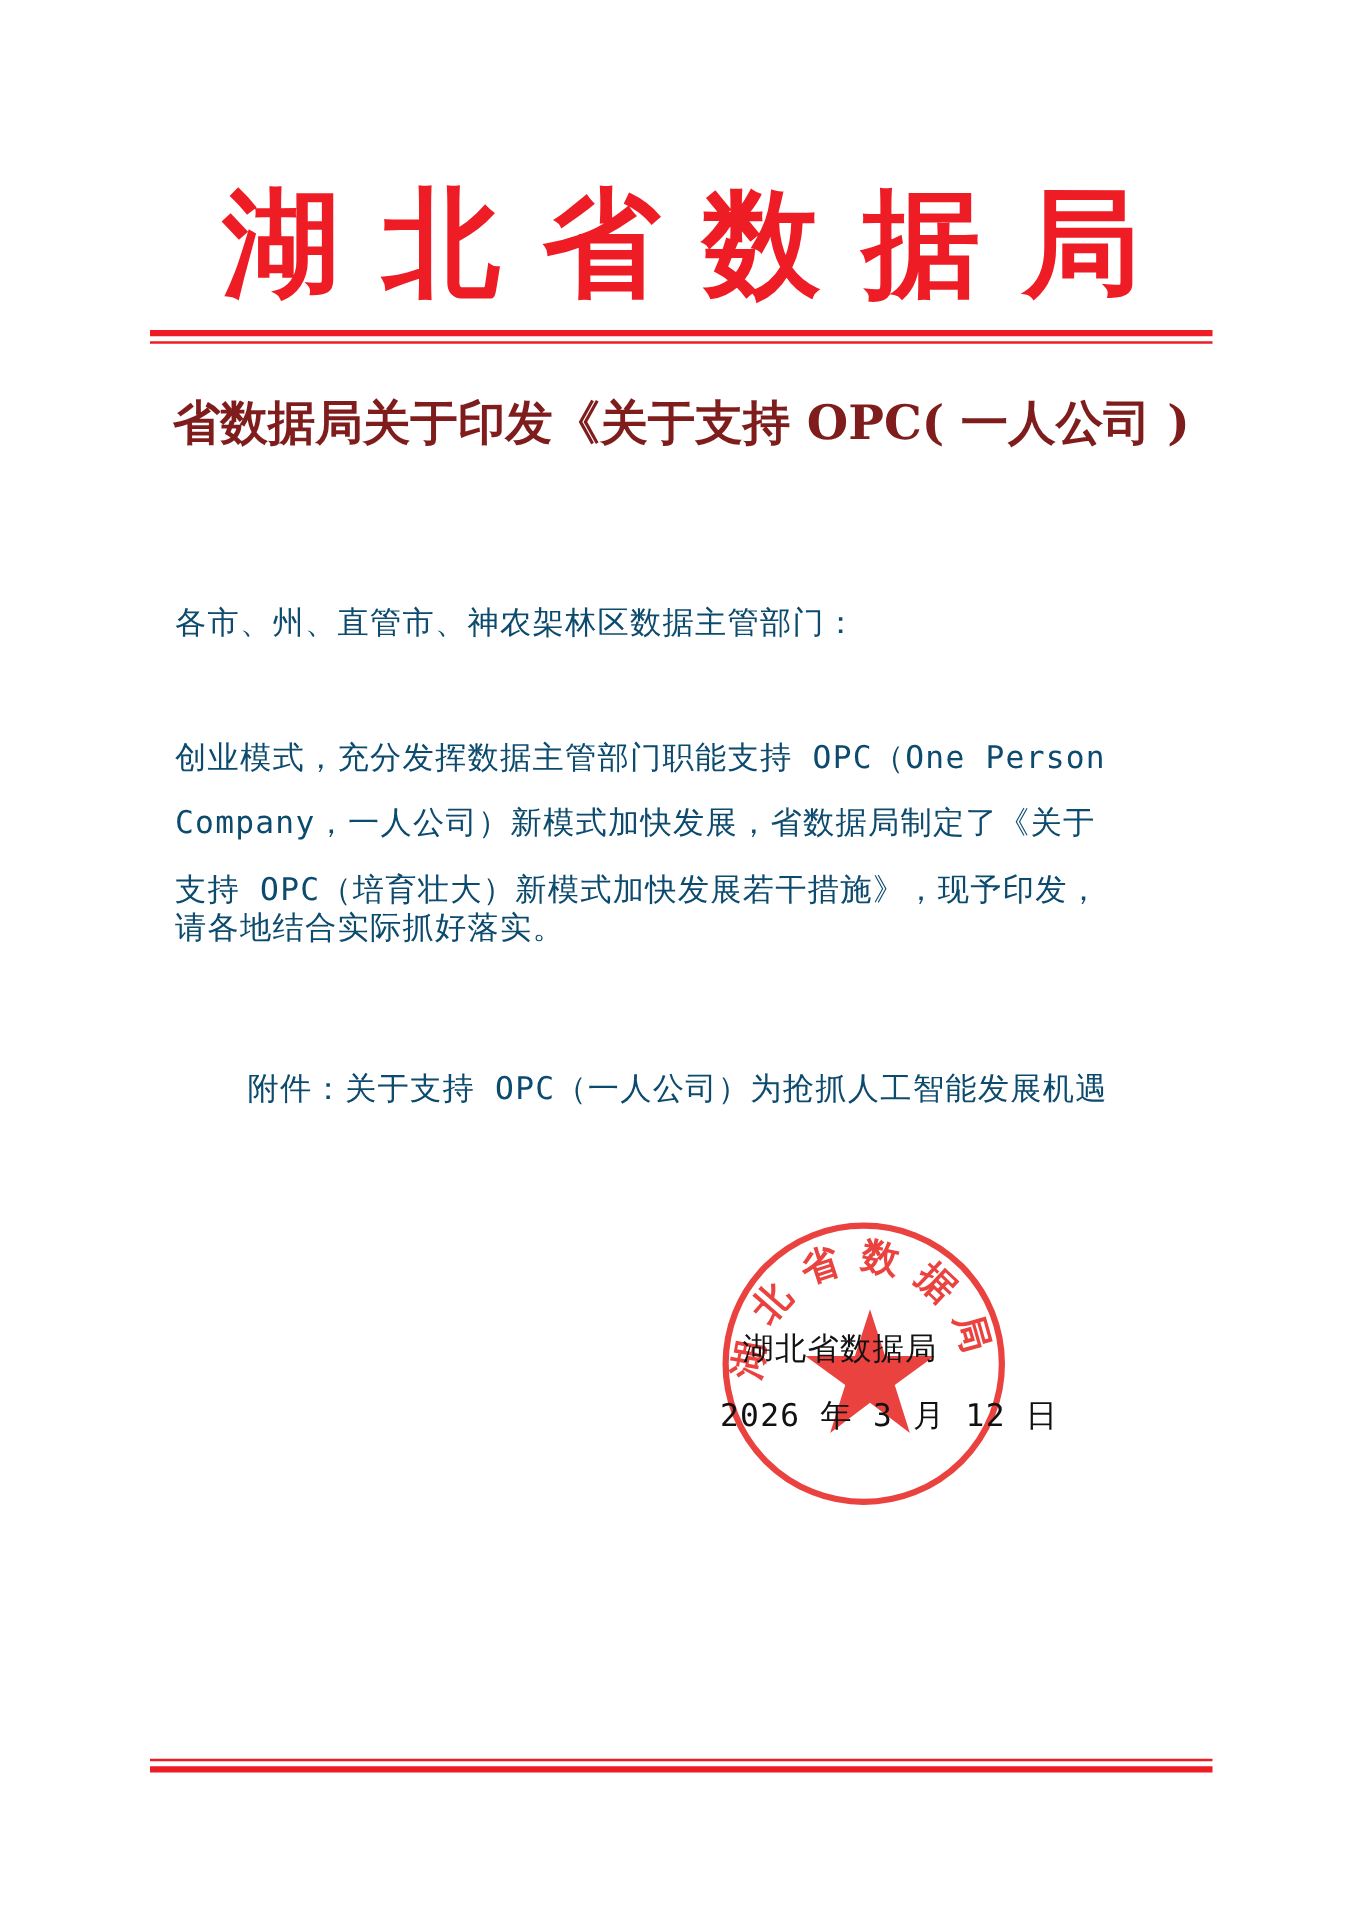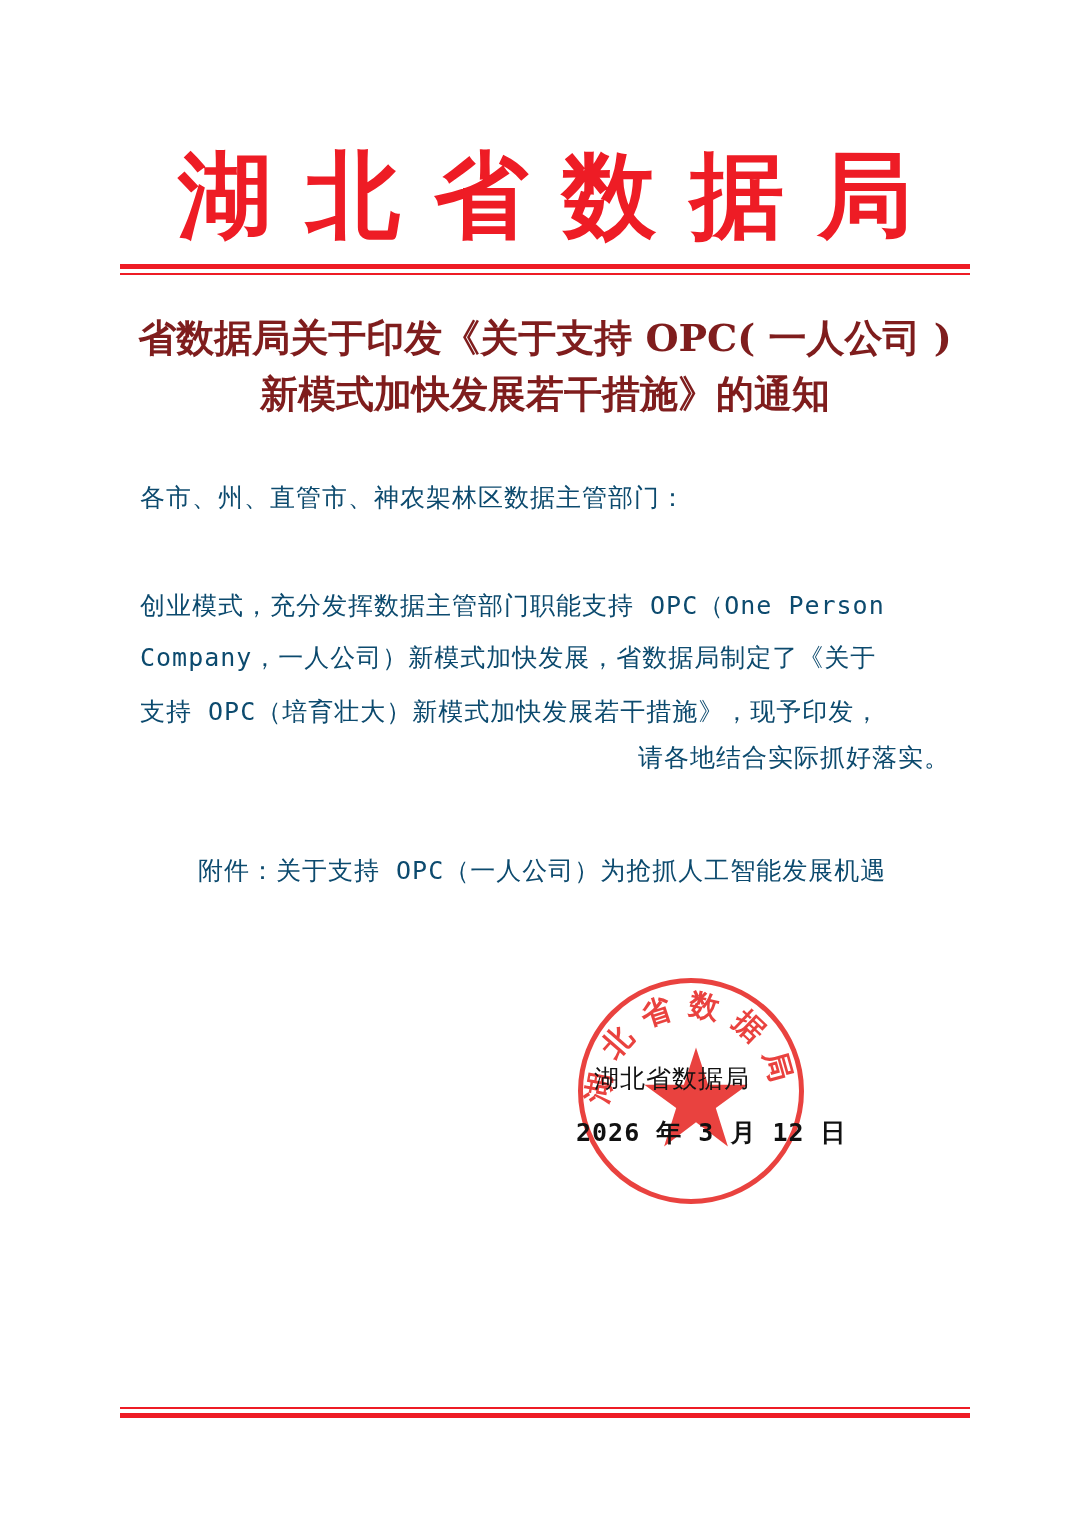--- a/index.html
+++ b/index.html
@@ -37,44 +37,43 @@
 <body>
 
 <div class="page">
 
   <div class="masthead">湖北省数据局</div>
 
   <div class="rule" style="top:264px;height:5px;"></div>
   <div class="rule" style="top:273px;height:2px;"></div>
 
   <div class="title" style="top:314px;">省数据局关于印发《关于支持 OPC( 一人公司 )</div>
-  <div class="title" style="top:370px;">新模式加快发展若干措施》的通知</div>
 
   <div class="body-text" style="top:472px;">各市、州、直管市、神农架林区数据主管部门：</div>
 
   <div class="body-text" style="top:580px;">创业模式，充分发挥数据主管部门职能支持 OPC（One Person</div>
   <div class="body-text" style="top:632px;">Company，一人公司）新模式加快发展，省数据局制定了《关于</div>
   <div class="body-text" style="top:686px;">支持 OPC（培育壮大）新模式加快发展若干措施》，现予印发，</div>
-  <div class="body-text" style="top:732px;text-align:right;">请各地结合实际抓好落实。</div>
+  <div class="body-text" style="top:716px;">请各地结合实际抓好落实。</div>
 
   <div class="body-text" style="top:845px;left:198px;">附件：关于支持 OPC（一人公司）为抢抓人工智能发展机遇</div>
 
   <div class="seal">
     <svg class="seal-text" viewBox="0 0 216 216">
       <defs>
         <path id="arc" d="M 30 140 A 82 82 0 1 1 186 140"></path>
       </defs>
       <text font-family="DejaVu Serif, serif" font-size="30" font-weight="bold" fill="#e8332f" letter-spacing="14">
         <textPath href="#arc" startOffset="6%">湖北省数据局</textPath>
       </text>
     </svg>
     <svg class="seal-star" viewBox="0 0 100 100">
       <polygon points="50,4 61,38 97,38 68,59 79,94 50,72 21,94 32,59 3,38 39,38" fill="#e8332f"></polygon>
     </svg>
   </div>
 
   <div class="sign" style="left:594px;top:1062px;">湖北省数据局</div>
-  <div class="sign" style="left:576px;top:1116px;font-weight:bold;">2026 年 3 月 12 日</div>
+  <div class="sign" style="left:576px;top:1116px;">2026 年 3 月 12 日</div>
 
   <div class="rule" style="top:1407px;height:2px;"></div>
   <div class="rule" style="top:1413px;height:5px;"></div>
 
 </div>
 
 </body></html>

